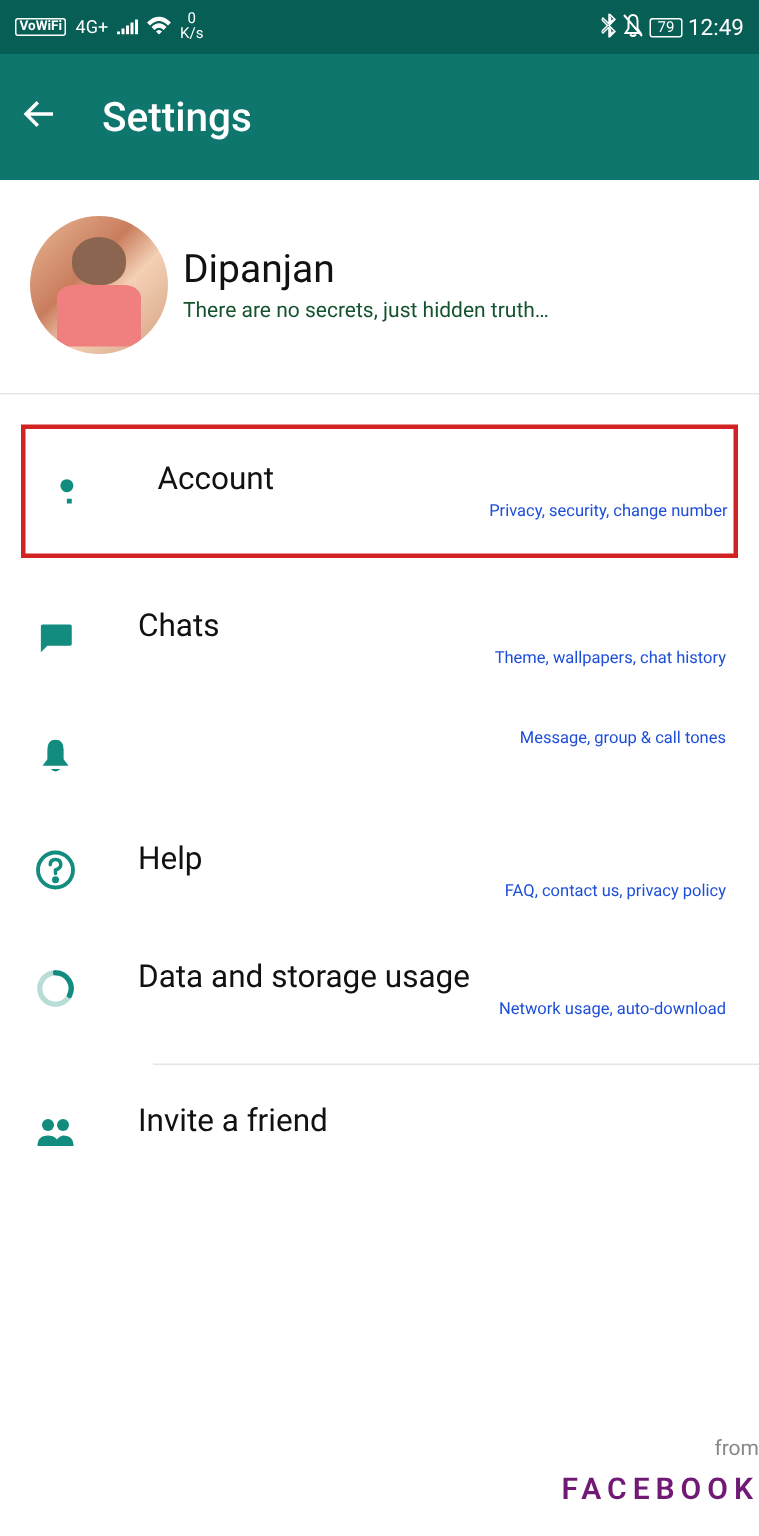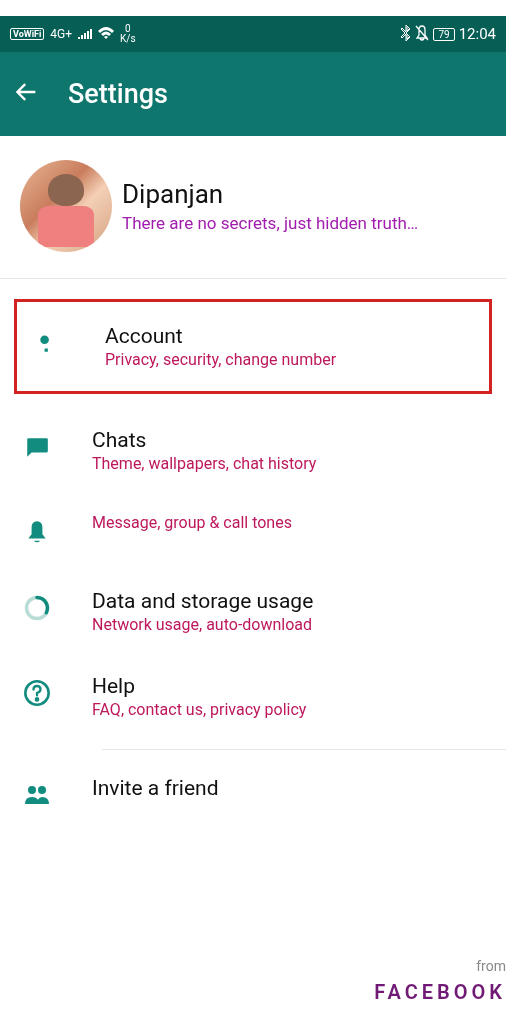--- a/index.html
+++ b/index.html
@@ -1,44 +1,44 @@
 <!DOCTYPE html>
 <html><head>
   <meta charset="utf-8">
   <style>
     * { margin: 0; padding: 0; box-sizing: border-box; }
     body { font-family: -apple-system, Roboto, "Segoe UI", sans-serif; width: 506px; height: 1024px; background: #fff; overflow: hidden; position: relative; }
     
-    .status-bar { background: #075e54; height: 36px; display: flex; justify-content: space-between; align-items: center; padding: 0 10px; color: #fff; font-size: 12px; margin-top: 16px; }
+    .status-bar { background: #075e54; height: 36px; display: flex; justify-content: space-between; align-items: center; padding: 0 10px; color: #fff; font-size: 12px; }
     .status-left { display: flex; align-items: center; gap: 6px; }
     .status-right { display: flex; align-items: center; gap: 4px; }
     .vowifi { border: 1px solid #fff; border-radius: 2px; padding: 0 2px; font-size: 9px; font-weight: bold; }
     .speed { font-size: 10px; line-height: 1; text-align: center; }
     .battery-box { border: 1px solid #fff; border-radius: 2px; padding: 0 4px; font-size: 10px; position: relative; }
     
     .app-bar { background: #0f766e; height: 84px; display: flex; align-items: center; padding: 0 12px; gap: 28px; }
     .app-title { color: #fff; font-size: 27px; font-weight: 500; }
     
     .profile-section { display: flex; align-items: center; padding: 24px 20px 26px; gap: 10px; }
     .avatar { width: 92px; height: 92px; border-radius: 50%; background: linear-gradient(135deg, #e8b896 0%, #c97d5d 40%, #f4d0b5 60%, #d4a080 100%); position: relative; overflow: hidden; flex-shrink: 0; }
     .avatar::before { content: ""; position: absolute; top: 15%; left: 30%; width: 40%; height: 35%; background: #8b6550; border-radius: 50% 50% 45% 45%; }
     .avatar::after { content: ""; position: absolute; bottom: 5%; left: 20%; width: 60%; height: 45%; background: #f08080; border-radius: 20% 20% 0 0; }
     .profile-texts { flex: 1; min-width: 0; }
     .profile-name { font-size: 26px; color: #111; margin-bottom: 4px; }
-    .profile-status { font-size: 17px; color: #a21caf; white-space: nowrap; overflow: hidden; text-overflow: ellipsis; }
+    .profile-status { font-size: 14px; color: #14532d; white-space: nowrap; overflow: hidden; text-overflow: ellipsis; }
     
     .divider { height: 1px; background: #e5e5e5; }
     
     .menu-list { padding-top: 20px; }
     .menu-item { display: flex; align-items: flex-start; padding: 20px 22px 20px 20px; gap: 38px; }
     .menu-item.highlighted { border: 3px solid #d22222; margin: 0 14px 14px; padding: 22px 4px 22px 16px; }
     .icon-wrap { width: 34px; height: 34px; display: flex; align-items: center; justify-content: center; flex-shrink: 0; margin-top: 2px; }
     .menu-texts { flex: 1; }
     .menu-title { font-size: 21px; color: #111; margin-bottom: 2px; }
-    .menu-subtitle { font-size: 16px; color: #be185d; }
+    .menu-subtitle { font-size: 11px; color: #1d4ed8; text-align: right; }
     .inner-divider { height: 1px; background: #e5e5e5; margin-left: 102px; margin-top: 10px; margin-bottom: 6px; }
     
     .footer { text-align: right; position: absolute; bottom: 20px; width: 100%; }
     .footer-from { font-size: 14px; color: #888; margin-bottom: 6px; }
     .footer-brand { font-size: 20px; color: #701a75; letter-spacing: 4px; font-weight: 600; }
     
     svg { fill: #128c7e; }
     .back-arrow svg { fill: #fff; }
   </style>
 </head>
@@ -68,21 +68,21 @@
       <svg width="10" height="16" viewBox="0 0 10 16">
           <path d="M5 0 L9 4 L5 8 L9 12 L5 16 V9 L1 13 L0 12 L4 8 L0 4 L1 3 L5 7 V0 M6 2 V6 L8 4 M6 10 V14 L8 12" fill="none" stroke="#fff" stroke-width="1"></path>
         </svg>
     </span>
     <span>
       <svg width="14" height="16" viewBox="0 0 14 16">
           <path d="M7 1 Q10 1 10 5 V10 L12 13 H2 L4 10 V5 Q4 1 7 1 M5 14 Q7 16 9 14 M1 1 L13 15" fill="none" stroke="#fff" stroke-width="1.3"></path>
         </svg>
     </span>
     <span class="battery-box">79</span>
-    <span style="font-size:15px;">12:04</span>
+    <span style="font-size:15px;">12:49</span>
   </div>
 </div>
 
 <div class="app-bar">
   <span class="back-arrow">
     <svg width="28" height="28" viewBox="0 0 24 24">
         <path d="M20 11 H7 L12 6 L10.6 4.6 L3.2 12 L10.6 19.4 L12 18 L7 13 H20 Z"></path>
       </svg>
   </span>
   <span class="app-title">Settings</span>
@@ -131,40 +131,40 @@
         </svg>
     </span>
     <div class="menu-texts">
       <div class="menu-subtitle">Message, group &amp; call tones</div>
     </div>
   </div>
 
   <div class="menu-item">
     <span class="icon-wrap">
       <svg width="28" height="28" viewBox="0 0 24 24">
+          <circle cx="12" cy="12" r="10" fill="none" stroke="#128c7e" stroke-width="2.2"></circle>
+          <path d="M9 9 Q9 6 12 6 Q15 6 15 9 Q15 11 12 12 V14 M12 16.5 a1 1 0 1 1 0 2 a1 1 0 0 1 0 -2" fill="none" stroke="#128c7e" stroke-width="2" stroke-linecap="round"></path>
+        </svg>
+    </span>
+    <div class="menu-texts">
+      <div class="menu-title">Help</div>
+      <div class="menu-subtitle">FAQ, contact us, privacy policy</div>
+    </div>
+  </div>
+
+  <div class="menu-item">
+    <span class="icon-wrap">
+      <svg width="28" height="28" viewBox="0 0 24 24">
           <circle cx="12" cy="12" r="9" fill="none" stroke="#b8dcd6" stroke-width="3"></circle>
           <path d="M12 3 A9 9 0 0 1 20 16" fill="none" stroke="#128c7e" stroke-width="3" stroke-linecap="round"></path>
         </svg>
     </span>
     <div class="menu-texts">
       <div class="menu-title">Data and storage usage</div>
       <div class="menu-subtitle">Network usage, auto-download</div>
-    </div>
-  </div>
-
-  <div class="menu-item">
-    <span class="icon-wrap">
-      <svg width="28" height="28" viewBox="0 0 24 24">
-          <circle cx="12" cy="12" r="10" fill="none" stroke="#128c7e" stroke-width="2.2"></circle>
-          <path d="M9 9 Q9 6 12 6 Q15 6 15 9 Q15 11 12 12 V14 M12 16.5 a1 1 0 1 1 0 2 a1 1 0 0 1 0 -2" fill="none" stroke="#128c7e" stroke-width="2" stroke-linecap="round"></path>
-        </svg>
-    </span>
-    <div class="menu-texts">
-      <div class="menu-title">Help</div>
-      <div class="menu-subtitle">FAQ, contact us, privacy policy</div>
     </div>
   </div>
 
   <div class="inner-divider"></div>
 
   <div class="menu-item">
     <span class="icon-wrap">
       <svg width="28" height="22" viewBox="0 0 28 22">
           <circle cx="9" cy="6" r="4"></circle>
           <circle cx="19" cy="6" r="4"></circle>

